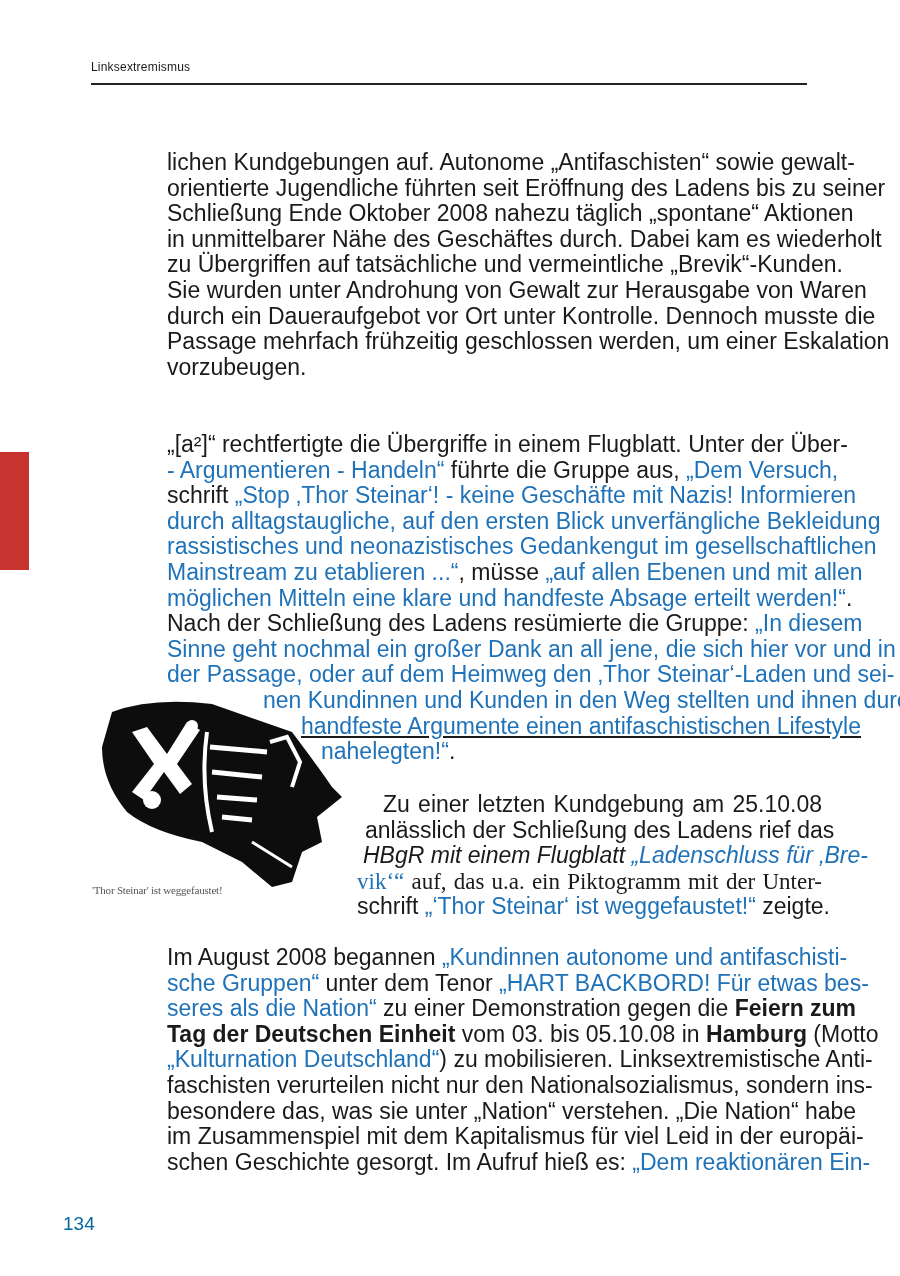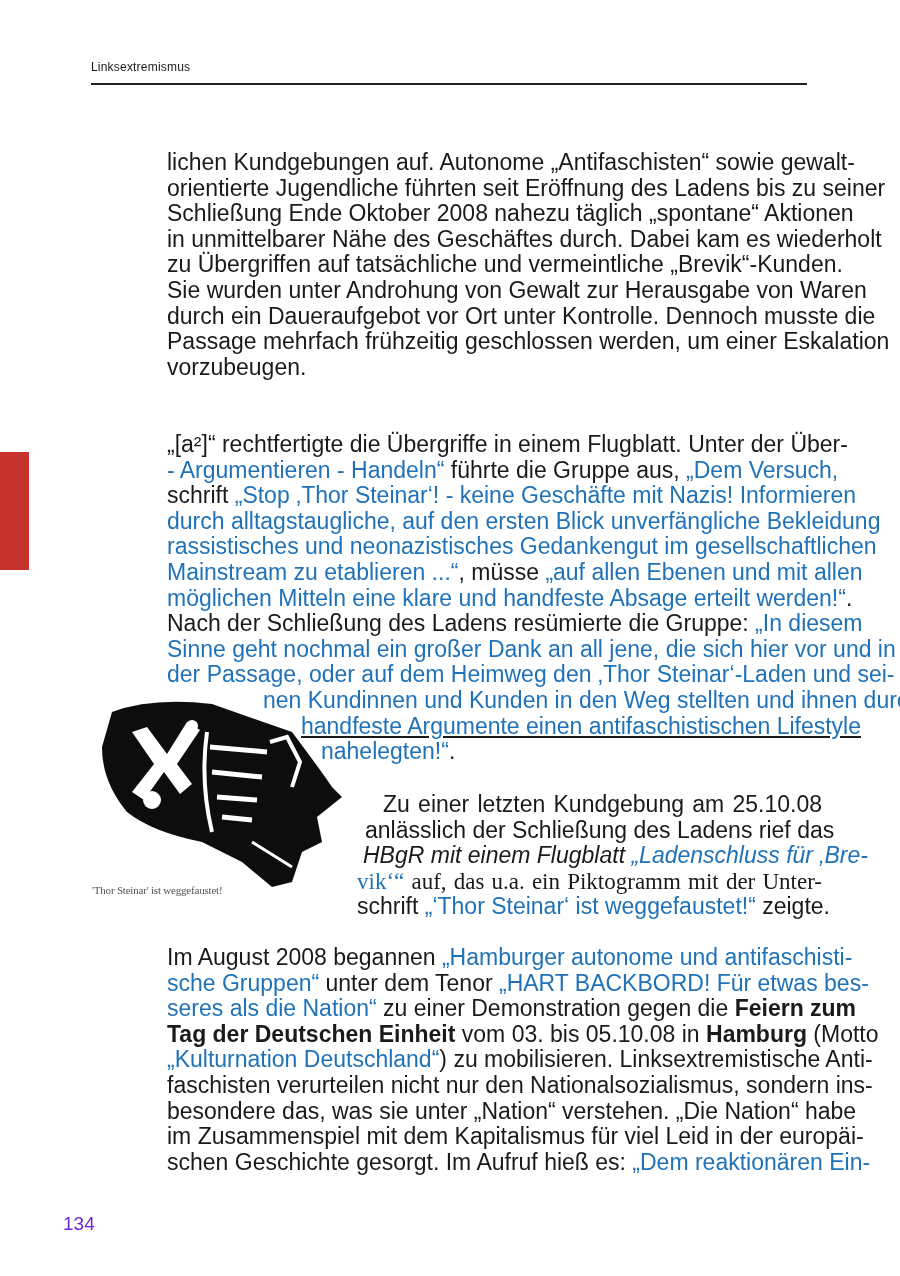--- a/index.html
+++ b/index.html
@@ -1,21 +1,21 @@
 <!DOCTYPE html>
 <html><head>
 <meta charset="utf-8">
 <style>
   html, body { margin:0; padding:0; background:#ffffff; }
   body { width:900px; height:1276px; position:relative; overflow:hidden;
          font-family:"Liberation Sans", "DejaVu Sans", sans-serif; color:#1a1a1a; }
   .running-head { position:absolute; left:91px; top:60px; font-size:12px; color:#1a1a1a; letter-spacing:0.2px; }
   .head-rule { position:absolute; left:91px; top:83px; width:716px; height:2px; background:#222; }
   .red-tab { position:absolute; left:0; top:452px; width:29px; height:118px; background:#c7342f; }
-  .page-number { position:absolute; left:63px; top:1213px; font-size:19px; color:#6d28d9; }
+  .page-number { position:absolute; left:63px; top:1213px; font-size:19px; color:#0369a1; }
   .para { position:absolute; left:152px; width:655px; font-size:23px; line-height:25.6px; margin:15px; }
   .line { display:block; white-space:nowrap; text-align:justify; text-align-last:justify; }
   .line.last { text-align-last:left; }
   .q { color:#1f72b8; }
   .b { font-weight:bold; }
   .figure { position:absolute; left:92px; top:692px; width:250px; height:220px; }
   .fig-caption { position:absolute; left:92px; top:884px; width:240px; font-size:11px; color:#555; white-space:nowrap;
                  font-family:"Liberation Serif", serif; letter-spacing:-0.2px; }
 </style>
 </head>
@@ -73,21 +73,21 @@
 
 <div class="para" style="top:777px;">
     <span class="line" style="padding-left: 216px;"><span>Zu einer letzten Kundgebung am 25.10.08</span></span>
     <span class="line" style="padding-left: 198px;"><span>anlässlich der Schließung des Ladens rief das</span></span>
     <span class="line" style="padding-left: 196px; font-style: italic;"><span>HBgR mit einem Flugblatt </span><span class="q">„Ladenschluss für ‚Bre-</span></span>
     <span class="line" style="padding-left: 190px; font-family: Liberation Serif, serif;"><span class="q">vik‘“</span><span> auf, das u.a. ein Piktogramm mit der Unter-</span></span>
     <span class="line last" style="padding-left: 190px;"><span>schrift </span><span class="q">„‘Thor Steinar‘ ist weggefaustet!“</span><span> zeigte.</span></span>
   </div>
 
 <div class="para" style="top:930px;">
-    <span class="line"><span>Im August 2008 begannen </span><span class="q">„Hamburger autonome und antifaschisti-</span></span>
+    <span class="line"><span>Im August 2008 begannen </span><span class="q">„Kundinnen autonome und antifaschisti-</span></span>
     <span class="line"><span class="q">sche Gruppen“</span><span> unter dem Tenor </span><span class="q">„HART BACKBORD! Für etwas bes-</span></span>
     <span class="line"><span class="q">seres als die Nation“</span><span> zu einer Demonstration gegen die </span><span class="b">Feiern zum</span></span>
     <span class="line"><span class="b">Tag der Deutschen Einheit</span><span> vom 03. bis 05.10.08 in </span><span class="b">Hamburg</span><span> (Motto</span></span>
     <span class="line"><span class="q">„Kulturnation Deutschland“</span><span>) zu mobilisieren. Linksextremistische Anti-</span></span>
     <span class="line"><span>faschisten verurteilen nicht nur den Nationalsozialismus, sondern ins-</span></span>
     <span class="line"><span>besondere das, was sie unter „Nation“ verstehen. „Die Nation“ habe</span></span>
     <span class="line"><span>im Zusammenspiel mit dem Kapitalismus für viel Leid in der europäi-</span></span>
     <span class="line last"><span>schen Geschichte gesorgt. Im Aufruf hieß es: </span><span class="q">„Dem reaktionären Ein-</span></span>
   </div>
 

